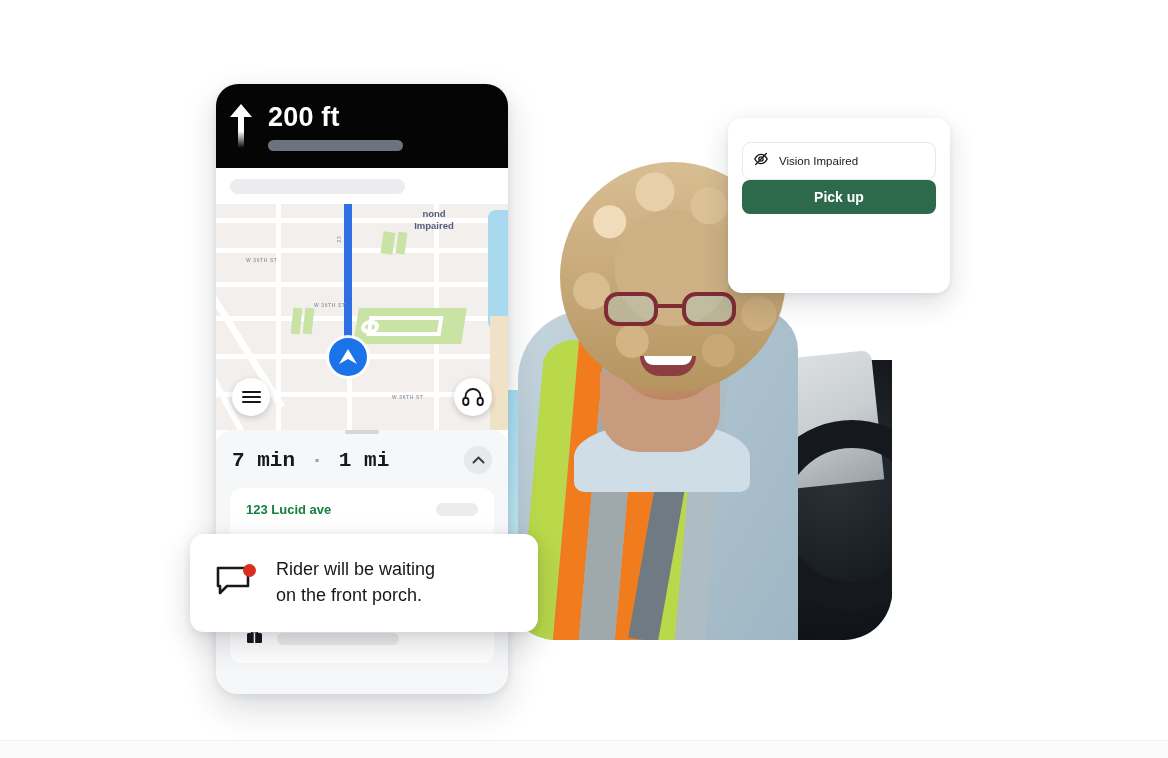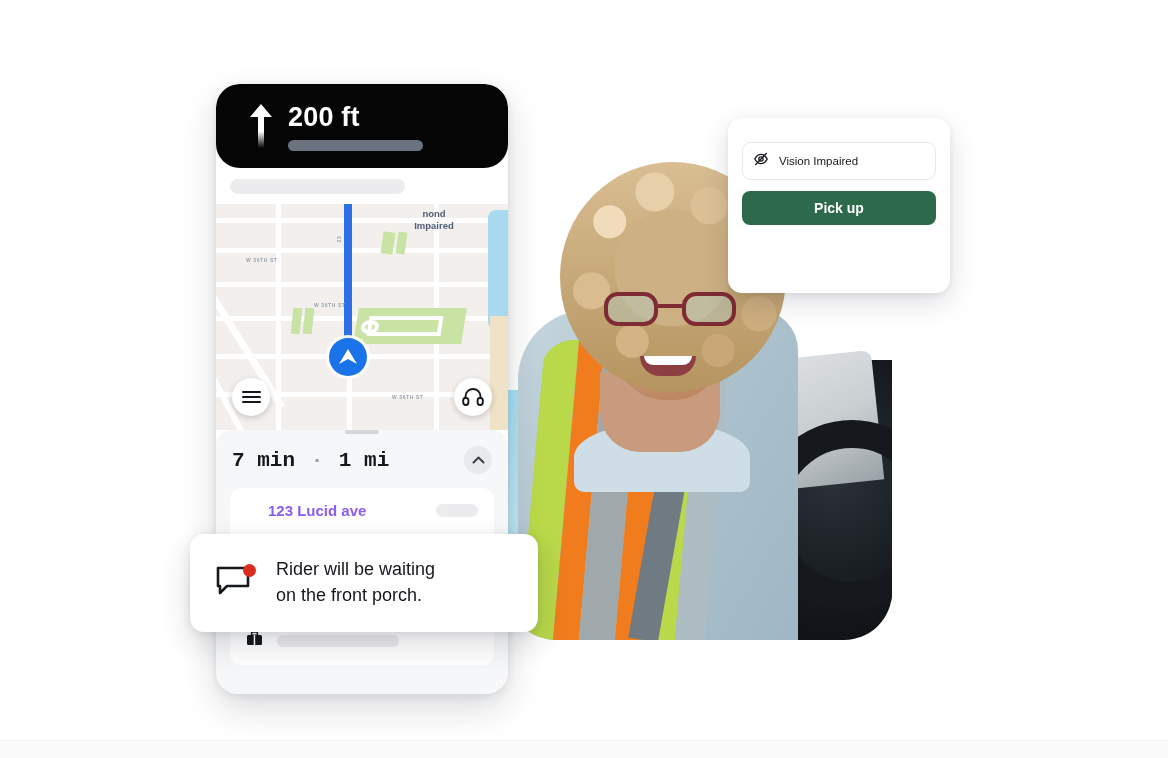--- a/index.html
+++ b/index.html
@@ -117,21 +117,21 @@
 
   
   .phone {
     position: absolute; left: 216px; top: 84px; width: 292px; height: 610px;
     background: #ffffff; border-radius: 22px;
     box-shadow: 0 14px 34px rgba(16,24,40,.16), 0 2px 8px rgba(16,24,40,.08);
     overflow: hidden;
   }
   .nav-header {
     position: relative; height: 84px; background: #050505;
-    padding: 18px 20px 0 32px; display: flex; gap: 14px; border-radius: 24px;
+    padding: 18px 20px 0 12px; display: flex; gap: 14px;
   }
   .nav-arrow { width: 26px; height: 48px; position: relative; flex: 0 0 auto; }
   .nav-arrow svg { display: block; }
   .nav-texts { flex: 1 1 auto; padding-top: 1px; }
   .nav-dist { color: #ffffff; font-size: 27px; font-weight: 700; letter-spacing: .2px; line-height: 1.05; }
   .nav-street-skel { margin-top: 9px; width: 135px; height: 11px; border-radius: 6px; background: #6b7280; }
 
   .search-strip { height: 36px; background: #ffffff; display: flex; align-items: center; padding: 0 14px; }
   .search-skel { width: 175px; height: 15px; border-radius: 9px; background: #ececee; }
 
@@ -184,21 +184,21 @@
   .grabber { width: 34px; height: 4px; border-radius: 3px; background: #d3d6da; margin: 8px auto 0 auto; }
   .trip-row { display: flex; align-items: center; justify-content: space-between; padding: 12px 2px 14px 2px; }
   .trip-eta { font-size: 21px; font-weight: 700; color: #15181c; font-family: Liberation Mono, monospace; }
   .trip-eta .dot { color: #9aa0a6; font-weight: 700; margin: 0 3px; }
   .chev-btn {
     width: 28px; height: 28px; border-radius: 50%; background: #e7e9ec;
     display: flex; align-items: center; justify-content: center;
   }
   .addr-card { background: #ffffff; border-radius: 12px; padding: 14px 16px; }
   .addr-row { display: flex; align-items: center; justify-content: space-between; }
-  .addr-text { font-size: 15px; font-weight: 700; color: #8b5cf6; margin-left: 22px; }
+  .addr-text { font-size: 13px; font-weight: 700; color: #15803d; }
   .addr-skel { width: 42px; height: 13px; border-radius: 7px; background: #ececee; }
   .addr-body { height: 96px; }
   .addr-sep { height: 1px; background: #ededf0; margin: 0 -16px; }
   .bag-row { display: flex; align-items: center; gap: 14px; padding-top: 14px; }
   .bag-skel { width: 122px; height: 12px; border-radius: 7px; background: #ececee; }
 
   
   .rider-card {
     position: absolute; left: 728px; top: 118px; width: 222px; height: 175px;
     background: #ffffff; border-radius: 14px; padding: 13px 14px;
@@ -208,21 +208,21 @@
   .rider-name { font-size: 14px; font-weight: 700; color: #15181c; }
   .call-btn {
     width: 26px; height: 26px; border-radius: 7px; background: #edeef0;
     display: flex; align-items: center; justify-content: center;
   }
   .attr-list { margin-top: 11px; border: 1px solid #e6e7ea; border-radius: 9px; overflow: hidden; }
   .attr-row { display: flex; align-items: center; gap: 10px; padding: 8px 10px; }
   .attr-row + .attr-row { border-top: 1px solid #e6e7ea; }
   .attr-label { font-size: 11.5px; color: #15181c; }
   .pickup-btn {
-    margin-top: 11px; height: 34px; border-radius: 8px; background: #2d6a4c;
+    height: 34px; border-radius: 8px; background: #2d6a4c;
     color: #ffffff; font-size: 14px; font-weight: 700;
     display: flex; align-items: center; justify-content: center; cursor: pointer;
   }
 
   
   .toast {
     position: absolute; left: 190px; top: 534px; width: 348px; height: 98px;
     background: #ffffff; border-radius: 14px; display: flex; align-items: center; gap: 22px;
     padding: 0 26px;
     box-shadow: 0 12px 30px rgba(16,24,40,.16), 0 2px 8px rgba(16,24,40,.08);

